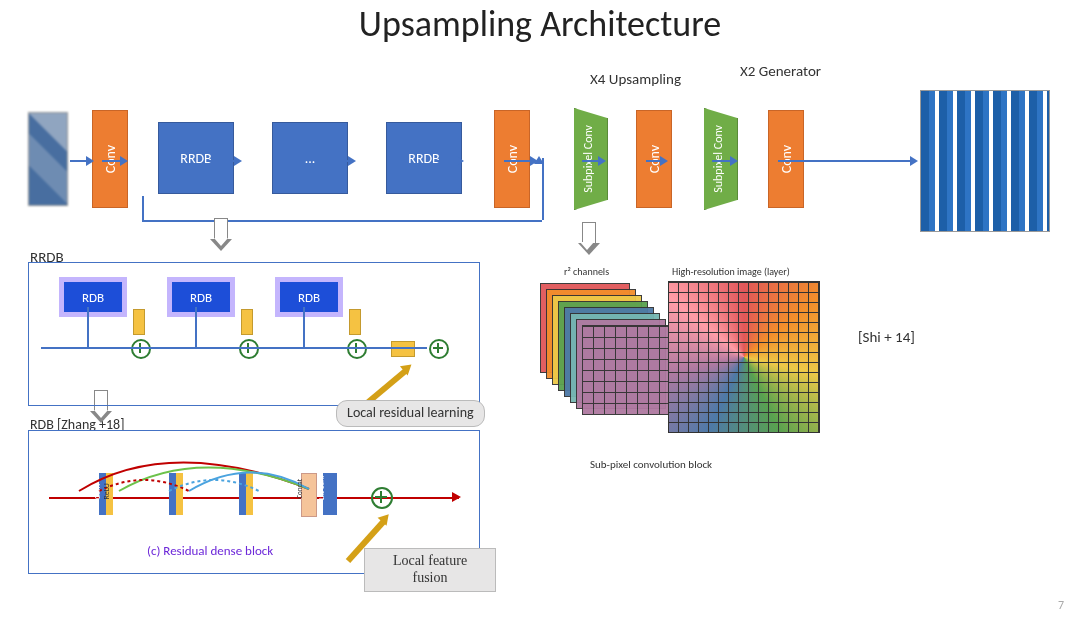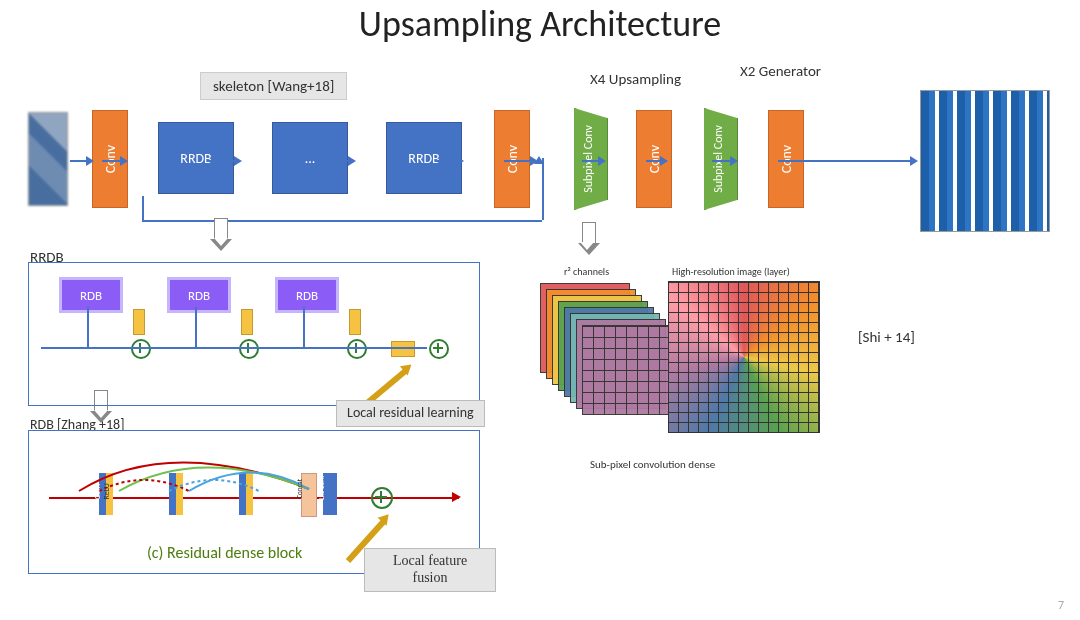--- a/index.html
+++ b/index.html
@@ -25,21 +25,21 @@
   .x4{position:absolute;top:70px;left:590px;font-size:15px;}
   .x2{position:absolute;top:62px;left:740px;font-size:15px;}
 
   
   .skip-line{position:absolute;border-top:2px solid #4472C4;}
   .skip-v{position:absolute;border-left:2px solid #4472C4;}
 
   
   .rrdb-box{position:absolute;left:28px;top:262px;width:450px;height:142px;border:1.5px solid #4472C4;}
   .rrdb-title{position:absolute;left:30px;top:248px;font-size:15px;}
-  .rdb{position:absolute;width:58px;height:30px;background:#8b5cf6;border:3px solid #c4b5fd;color:#fff;display:flex;align-items:center;justify-content:center;font-size:13px;}
+  .rdb{position:absolute;width:58px;height:30px;background:#1d4ed8;border:5px solid #c4b5fd;color:#fff;display:flex;align-items:center;justify-content:center;font-size:13px;}
   .tinyx{position:absolute;width:10px;height:24px;background:#f5c242;border:1px solid #c49a2e;}
   .pluscirc{position:absolute;width:16px;height:16px;border:2px solid #2e7d32;border-radius:50%;background:#fff;}
   .pluscirc::before{content:"";position:absolute;left:6px;top:2px;width:2px;height:10px;background:#2e7d32;}
   .pluscirc::after{content:"";position:absolute;top:6px;left:2px;height:2px;width:10px;background:#2e7d32;}
   .yrect{position:absolute;width:22px;height:14px;background:#f5c242;border:1px solid #c49a2e;}
   .rrdb-vskip{position:absolute;border-left:2px solid #4472C4;}
 
   
   .down-arrow{position:absolute;width:22px;height:34px;}
   .down-arrow .body{width:12px;height:20px;margin:0 auto;border:1.5px solid #888;border-bottom:none;background:#fff;}
@@ -51,21 +51,21 @@
   .rdb-title{position:absolute;left:30px;top:416px;font-size:14px;}
   .denseblk{position:absolute;width:14px;height:42px;display:flex;}
   .denseblk .c{width:7px;background:#4472C4;}
   .denseblk .r{width:7px;background:#f5c242;}
   .concat{position:absolute;width:14px;height:42px;background:#f5c49a;border:1px solid #c98;}
   .oneconv{position:absolute;width:14px;height:42px;background:#4472C4;}
   .rdb-arrowline{position:absolute;border-top:2px solid #c00000;}
   .rdb-plus{position:absolute;width:18px;height:18px;border:2px solid #2e7d32;border-radius:50%;}
   .rdb-plus::before{content:"";position:absolute;left:7px;top:2px;width:2px;height:12px;background:#2e7d32;}
   .rdb-plus::after{content:"";position:absolute;top:7px;left:2px;height:2px;width:12px;background:#2e7d32;}
-  .rdb-cap{position:absolute;font-size:16px;color:#4d7c0f;}
+  .rdb-cap{position:absolute;font-size:13px;color:#6d28d9;}
 
   
   .callout{position:absolute;background:#e7e6e6;border:1px solid #bbb;padding:4px 10px;font-size:14px;text-align:center;line-height:1.2;}
   .call-arrow{position:absolute;background:#d4a017;transform-origin:left center;}
   .call-arrow .h{position:absolute;right:-8px;top:-4px;width:0;height:0;border-top:6px solid transparent;border-bottom:6px solid transparent;border-left:10px solid #d4a017;}
 
   
   .subpix{position:absolute;left:540px;top:275px;width:300px;height:190px;}
   .subpix .stacklabel{position:absolute;top:-10px;left:24px;font-size:10px;}
   .subpix .outlabel{position:absolute;top:-10px;left:132px;font-size:10px;}
@@ -81,21 +81,20 @@
 
   .example{position:absolute;left:668px;top:530px;border:1px solid #888;padding:8px 16px;font-size:15px;}
 </style>
 </head>
 <body>
 
 <div class="slide">
   <div class="title">Upsampling Architecture</div>
   <div class="pagenum">7</div>
 
-  <div class="skel-label">skeleton [Wang+18]</div>
   <div class="x4">X4 Upsampling</div>
   <div class="x2">X2 Generator</div>
 
   <div class="chain">
     <div class="block img-lr" style="left:0;top:2px;width:40px;height:94px;"></div>
 
     <div class="block orange" style="left:64px;top:0;width:36px;height:98px;">
         <span class="vtext">Conv</span>
       </div>
 
@@ -242,21 +241,21 @@
     <div style="position:absolute;left:63px;top:52px;writing-mode:vertical-rl;transform:rotate(180deg);font-size:8px;color:#fff;">Conv</div>
     <div style="position:absolute;left:72px;top:52px;writing-mode:vertical-rl;transform:rotate(180deg);font-size:8px;color:#333;">ReLU</div>
     <div style="position:absolute;left:266px;top:48px;writing-mode:vertical-rl;transform:rotate(180deg);font-size:7px;color:#333;">Concat</div>
     <div style="position:absolute;left:288px;top:44px;writing-mode:vertical-rl;transform:rotate(180deg);font-size:7px;color:#fff;">1x1 Conv</div>
     <div class="rdb-cap" style="left:118px;top:112px;">(c)  Residual dense block</div>
   </div>
 
   <div class="call-arrow" style="left:360px;top:406px;width:60px;height:6px;transform:rotate(-40deg);">
       <div class="h"></div>
     </div>
-  <div class="callout" style="left:336px;top:400px;"><span>Local residual learning</span></div>
+  <div class="callout" style="left:336px;top:400px;border-radius:11px;"><span>Local residual learning</span></div>
 
   <div class="call-arrow" style="left:348px;top:558px;width:54px;height:6px;transform:rotate(-48deg);">
       <div class="h"></div>
     </div>
   <div class="callout" style="left:364px;top:548px;width:110px;font-family:Liberation Serif, serif;"><span>Local feature fusion</span></div>
 
   <div class="subpix">
     <div class="stacklabel">r² channels</div>
     <div class="outlabel">High-resolution image (layer)</div>
     <div class="stack">
@@ -265,17 +264,17 @@
       <div class="layer" style="left:12px;top:12px;background:#edc948;"></div>
       <div class="layer" style="left:18px;top:18px;background:#59a14f;"></div>
       <div class="layer" style="left:24px;top:24px;background:#4e79a7;"></div>
       <div class="layer" style="left:30px;top:30px;background:#76b7b2;"></div>
       <div class="layer" style="left:36px;top:36px;background:#af7aa1;"></div>
       <div class="layer" style="left:42px;top:42px;background:#b17aa6;background:
         repeating-linear-gradient(0deg,transparent 0 10px,#333 10px 11px),
         repeating-linear-gradient(90deg,transparent 0 10px,#333 10px 11px),#af7aa1;"></div>
     </div>
     <div class="outimg"></div>
-    <div class="caption">Sub-pixel convolution dense</div>
+    <div class="caption">Sub-pixel convolution block</div>
   </div>
   <div class="shi">[Shi + 14]</div>
 
 </div>
 
 </body></html>

